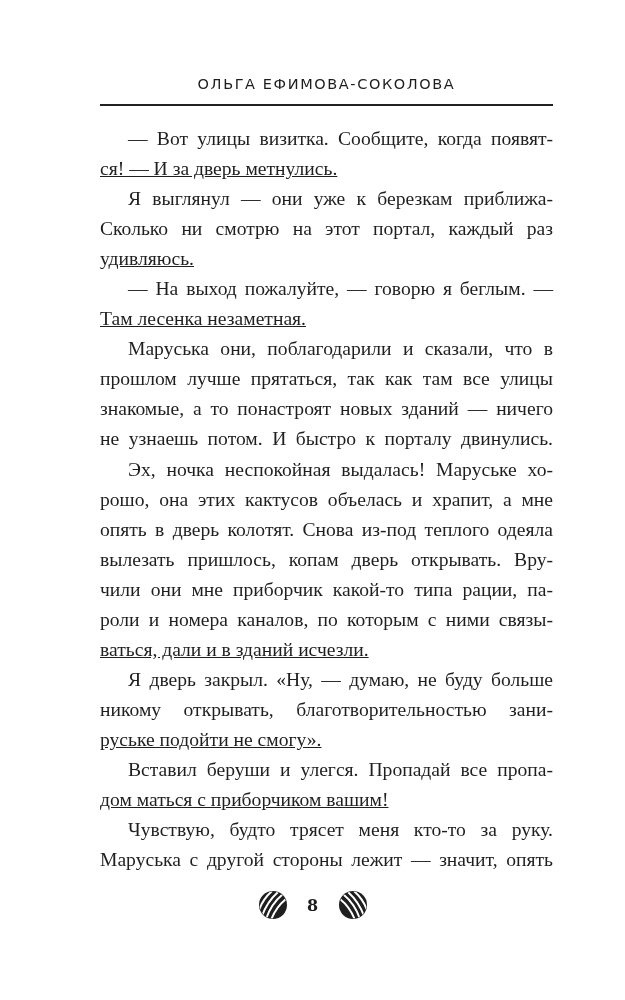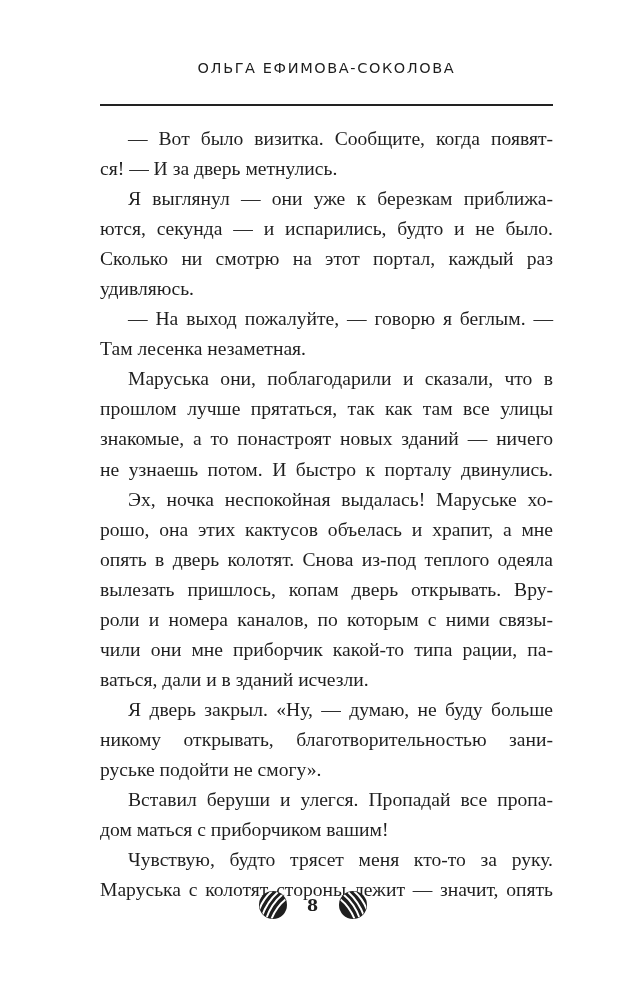--- a/index.html
+++ b/index.html
@@ -12,21 +12,21 @@
       height: 1000px;
       position: relative;
       overflow: hidden;
       font-family: "Liberation Serif", "DejaVu Serif", serif;
       color: #1f1f1f;
     }
     .running-head {
       position: absolute;
       left: 100px;
       width: 453px;
-      top: 60px;
+      top: 76px;
       text-align: center;
       font-family: "DejaVu Sans", "Liberation Sans", sans-serif;
       font-size: 14.5px;
       letter-spacing: 1.6px;
       color: #1d1d1d;
     }
     .rule {
       position: absolute;
       left: 100px;
       width: 453px;
@@ -46,20 +46,21 @@
       font-size: 19.6px;
       white-space: nowrap;
       text-align: justify;
       text-align-last: justify;
     }
     .line.indent {
       padding-left: 28px;
     }
     .line.last {
       text-align-last: left;
+      text-decoration: underline;
     }
     .footer {
       position: absolute;
       left: 0;
       width: 625px;
       top: 888px;
       height: 34px;
       display: flex;
       justify-content: center;
       align-items: center;
@@ -78,46 +79,45 @@
       text-align: center;
     }
   </style>
 </head>
 <body>
 
 <div class="running-head">ОЛЬГА ЕФИМОВА-СОКОЛОВА</div>
 <div class="rule"></div>
 
 <div class="body-text">
-  <div class="line indent">— Вот было визитка. Сообщите, когда появят-</div>
+  <div class="line indent">— Вот улицы визитка. Сообщите, когда появят-</div>
   <div class="line last">ся! — И за дверь метнулись.</div>
   <div class="line indent">Я выглянул — они уже к березкам приближа-</div>
-  <div class="line">ются, секунда — и испарились, будто и не было.</div>
   <div class="line">Сколько ни смотрю на этот портал, каждый раз</div>
   <div class="line last">удивляюсь.</div>
   <div class="line indent">— На выход пожалуйте, — говорю я беглым. —</div>
   <div class="line last">Там лесенка незаметная.</div>
   <div class="line indent">Маруська они, поблагодарили и сказали, что в</div>
   <div class="line">прошлом лучше прятаться, так как там все улицы</div>
   <div class="line">знакомые, а то понастроят новых зданий — ничего</div>
   <div class="line">не узнаешь потом. И быстро к порталу двинулись.</div>
   <div class="line indent">Эх, ночка неспокойная выдалась! Маруське хо-</div>
   <div class="line">рошо, она этих кактусов объелась и храпит, а мне</div>
   <div class="line">опять в дверь колотят. Снова из-под теплого одеяла</div>
   <div class="line">вылезать пришлось, копам дверь открывать. Вру-</div>
+  <div class="line">чили они мне приборчик какой-то типа рации, па-</div>
   <div class="line">роли и номера каналов, по которым с ними связы-</div>
-  <div class="line">чили они мне приборчик какой-то типа рации, па-</div>
   <div class="line last">ваться, дали и в зданий исчезли.</div>
   <div class="line indent">Я дверь закрыл. «Ну, — думаю, не буду больше</div>
   <div class="line">никому открывать, благотворительностью зани-</div>
   <div class="line last">руське подойти не смогу».</div>
   <div class="line indent">Вставил беруши и улегся. Пропадай все пропа-</div>
   <div class="line last">дом маться с приборчиком вашим!</div>
   <div class="line indent">Чувствую, будто трясет меня кто-то за руку.</div>
-  <div class="line">Маруська с колотят стороны лежит — значит, опять</div>
+  <div class="line">Маруська с другой стороны лежит — значит, опять</div>
 </div>
 
 <div class="footer">
   <svg class="ornament" viewBox="0 0 30 30">
     <defs>
       <clipPath id="cl1">
           <circle cx="15" cy="15" r="13.5"></circle>
         </clipPath>
     </defs>
     <circle cx="15" cy="15" r="14" fill="#1f1f1f"></circle>

